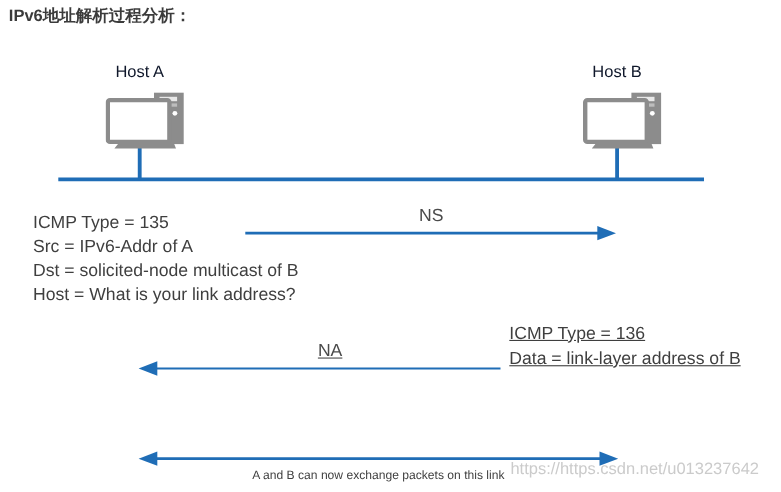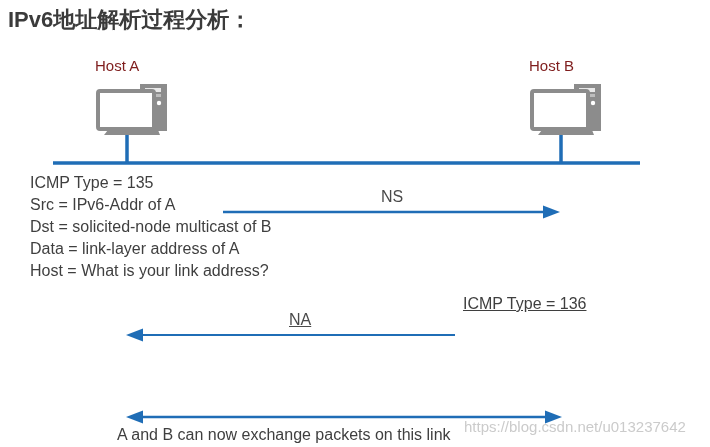--- a/index.html
+++ b/index.html
@@ -1,33 +1,33 @@
 <!DOCTYPE html>
 <html><head>
 <meta charset="utf-8">
 <style>
   html,body{margin:0;padding:0;}
   body{font-family:"Liberation Sans", sans-serif; background:#ffffff;}
   #canvas{position:relative;width:710px;height:447px;background:#ffffff;overflow:hidden;}
   .abs{position:absolute;}
-  #page-title{left:8px;top:5px;font-size:22px;font-weight:bold;color:#3b3b3b;}
-  .host-label{font-size:15px;color:#7f1d1d;width:64px;}
+  #page-title{left:8px;top:5px;font-size:15px;font-weight:bold;color:#3b3b3b;}
+  .host-label{font-size:15px;color:#0f172a;width:64px;text-align:center;}
   #host-a-label{left:95px;top:57px;}
   #host-b-label{left:529px;top:57px;}
   .host-icon{width:76px;height:52px;}
   #host-a-icon{left:96px;top:84px;}
   #host-b-icon{left:530px;top:84px;}
   #lines-overlay{left:0;top:0;width:710px;height:447px;pointer-events:none;}
   .msg-text{font-size:16px;color:#3f3f3f;line-height:22px;white-space:nowrap;}
-  #ns-text{left:30px;top:172px;}
+  #ns-text{left:30px;top:192px;}
   #na-text{left:463px;top:292px;line-height:23px;text-decoration:underline;}
   .arrow-label{font-size:16px;color:#4a4a4a;}
   #ns-label{left:381px;top:188px;text-align:right;}
   #na-label{left:289px;top:311px;text-decoration:underline;}
-  #bottom-caption{left:117px;top:426px;width:454px;text-align:left;font-size:16px;color:#3f3f3f;white-space:nowrap;}
+  #bottom-caption{left:117px;top:426px;width:454px;text-align:center;font-size:11px;color:#3f3f3f;white-space:nowrap;}
   #watermark{left:464px;top:418px;font-size:15px;color:#cbcbcb;white-space:nowrap;}
 </style>
 </head>
 <body>
 
 <div id="canvas">
 
   <svg id="lines-overlay" class="abs" viewBox="0 0 710 447" xmlns="http://www.w3.org/2000/svg">
 
     <line x1="53" y1="163" x2="640" y2="163" stroke="#1f6db6" stroke-width="3.5"></line>
@@ -73,28 +73,28 @@
     <rect x="53" y="36" width="2" height="9" fill="#c9c9c9"></rect>
     <rect x="56" y="36" width="2" height="9" fill="#c9c9c9"></rect>
     <rect x="2" y="7" width="56" height="38" rx="2" fill="#ffffff" stroke="#8c8c8c" stroke-width="4"></rect>
     <polygon points="12,46 62,46 64,51 8,51" fill="#8c8c8c"></polygon>
   </svg>
 
   <div id="ns-text" class="abs msg-text">
     <div>ICMP Type = 135</div>
     <div>Src = IPv6-Addr of A</div>
     <div>Dst = solicited-node multicast of B</div>
-    <div>Data = link-layer address of A</div>
     <div>Host = What is your link address?</div>
   </div>
 
   <div id="na-text" class="abs msg-text">
     <div>ICMP Type = 136</div>
+    <div>Data = link-layer address of B</div>
   </div>
 
   <div id="ns-label" class="abs arrow-label">NS</div>
   <div id="na-label" class="abs arrow-label">NA</div>
 
   <div id="bottom-caption" class="abs">A and B can now exchange packets on this link</div>
 
-  <div id="watermark" class="abs">https://blog.csdn.net/u013237642</div>
+  <div id="watermark" class="abs">https://https.csdn.net/u013237642</div>
 
 </div>
 
 </body></html>

